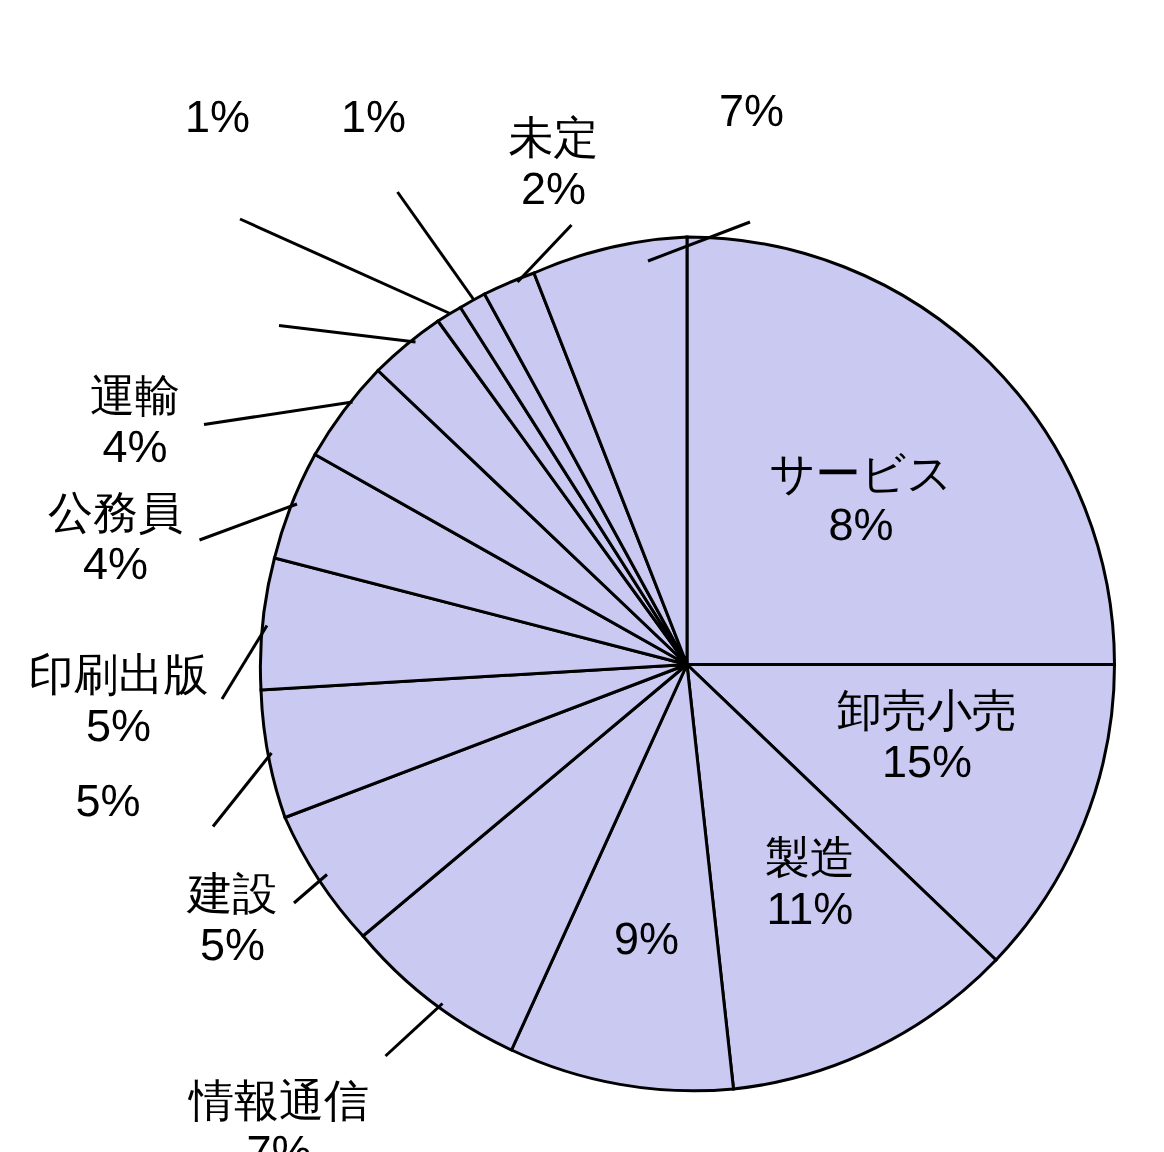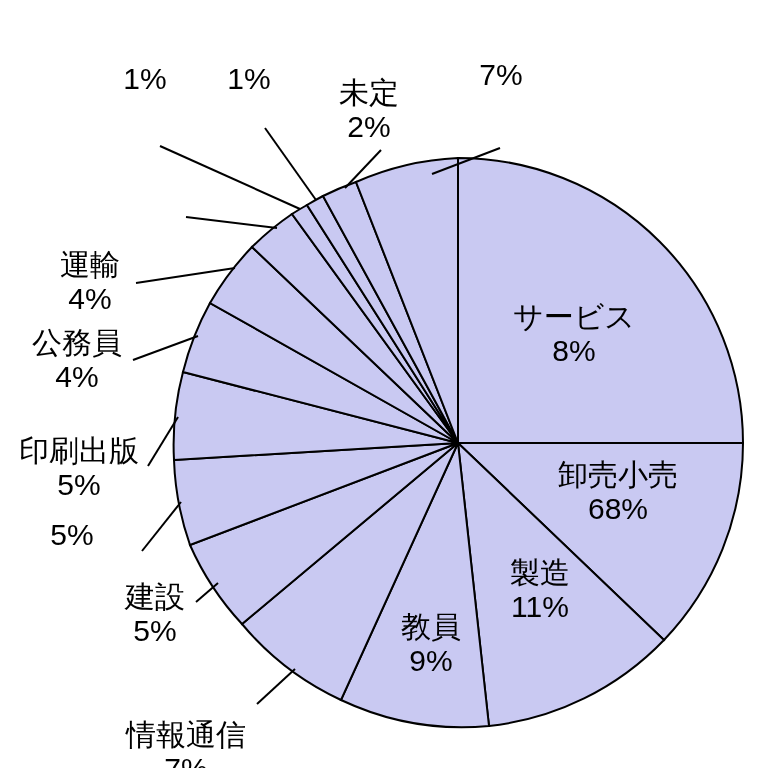--- a/index.html
+++ b/index.html
@@ -134,26 +134,25 @@
     <span class="pct">7%</span>
   </div>
 
   <div class="lbl inside" style="left:500px; top:300px; width:148px;">
     <span class="name">サービス</span>
     <span class="pct">8%</span>
   </div>
 
   <div class="lbl inside" style="left:548px; top:458px; width:140px;">
     <span class="name">卸売小売</span>
-    <span class="pct">68%</span>
+    <span class="pct">15%</span>
   </div>
 
   <div class="lbl inside" style="left:488px; top:556px; width:104px;">
     <span class="name">製造</span>
     <span class="pct">11%</span>
   </div>
 
   <div class="lbl inside" style="left:382px; top:610px; width:98px;">
-    <span class="name">教員</span>
     <span class="pct">9%</span>
   </div>
 
 </div>
 
 </body></html>

